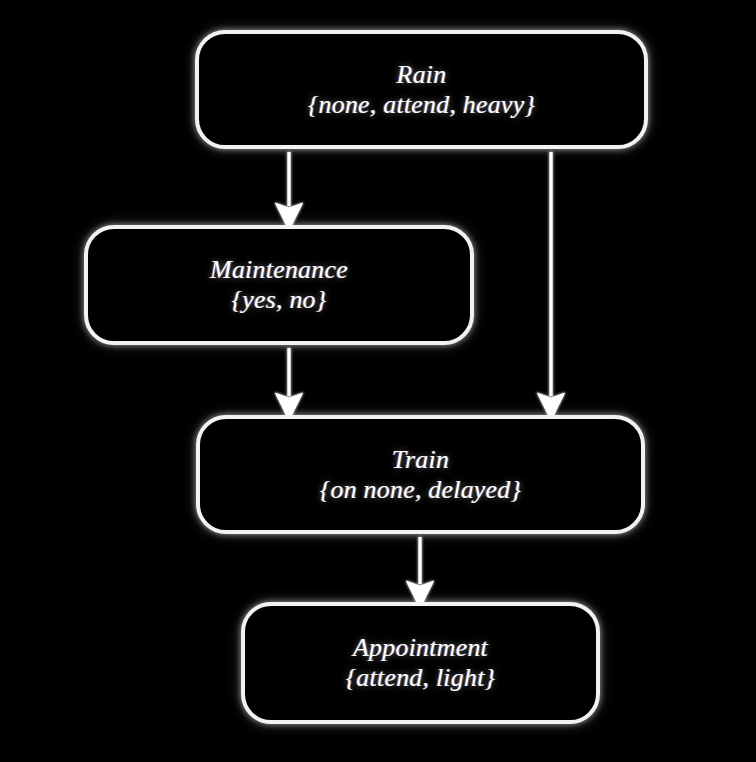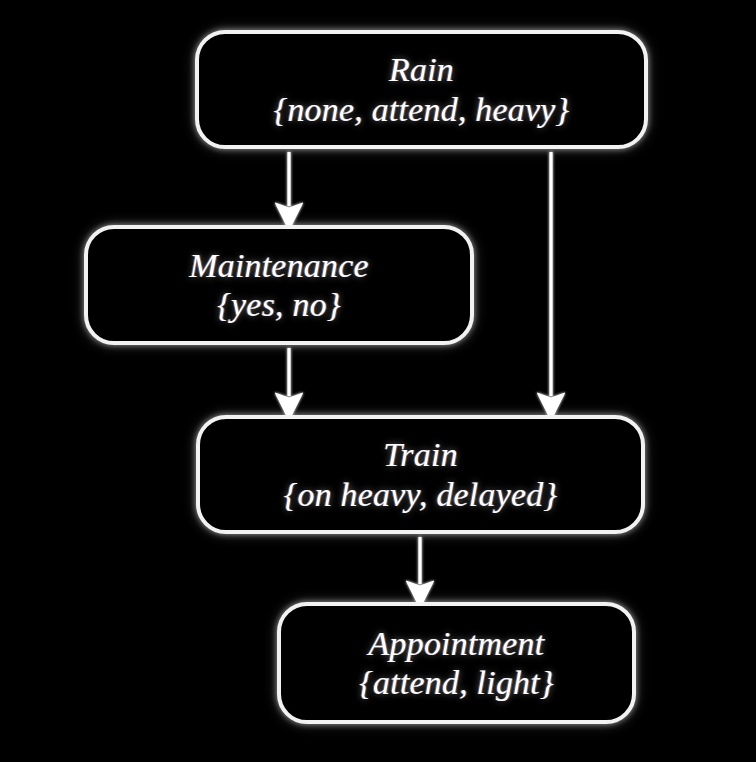--- a/index.html
+++ b/index.html
@@ -34,38 +34,38 @@
     display: flex;
     flex-direction: column;
     align-items: center;
     justify-content: center;
     box-shadow: 0 0 6px rgba(255,255,255,0.55),
                 0 0 14px rgba(255,255,255,0.22);
     z-index: 2;
   }
   .node-line {
     font-style: italic;
-    font-size: 34px;
+    font-size: 26px;
     line-height: 1.22;
     color: #ffffff;
     white-space: nowrap;
     letter-spacing: 0.2px;
     text-shadow:
       -1px 0 0 rgba(120,160,255,0.55),
        1px 0 0 rgba(255,170,110,0.45),
        0 0 7px rgba(255,255,255,0.45);
   }
   .node-line.states {
     margin-top: -2px;
   }
   
   #node-rain        { left: 195px; top: 30px;  width: 453px; height: 119px; }
   #node-maintenance { left: 84px;  top: 225px; width: 390px; height: 120px; }
   #node-train       { left: 196px; top: 415px; width: 449px; height: 119px; align-items: center; }
-  #node-appointment { left: 241px; top: 602px; width: 359px; height: 122px; margin-left: 36px; }
+  #node-appointment { left: 241px; top: 602px; width: 359px; height: 122px; }
 </style>
 </head>
 <body>
 
 <div id="canvas">
 
   <svg id="edge-layer" viewBox="0 0 756 762" width="756" height="762" aria-hidden="true">
     <defs>
       <marker id="arrowhead" markerWidth="9" markerHeight="9" refX="1.1" refY="4.5" orient="auto" markerUnits="strokeWidth">
         <path d="M 0 0 L 9 4.5 L 0 9 L 1.6 4.5 Z" fill="#ffffff"></path>
@@ -92,21 +92,21 @@
     <div class="node-line states">{none, attend, heavy}</div>
   </div>
 
   <div class="node" id="node-maintenance">
     <div class="node-line title">Maintenance</div>
     <div class="node-line states">{yes, no}</div>
   </div>
 
   <div class="node" id="node-train">
     <div class="node-line title">Train</div>
-    <div class="node-line states">{on heavy, delayed}</div>
+    <div class="node-line states">{on none, delayed}</div>
   </div>
 
   <div class="node" id="node-appointment">
     <div class="node-line title">Appointment</div>
     <div class="node-line states">{attend, light}</div>
   </div>
 
 </div>
 
 </body></html>

